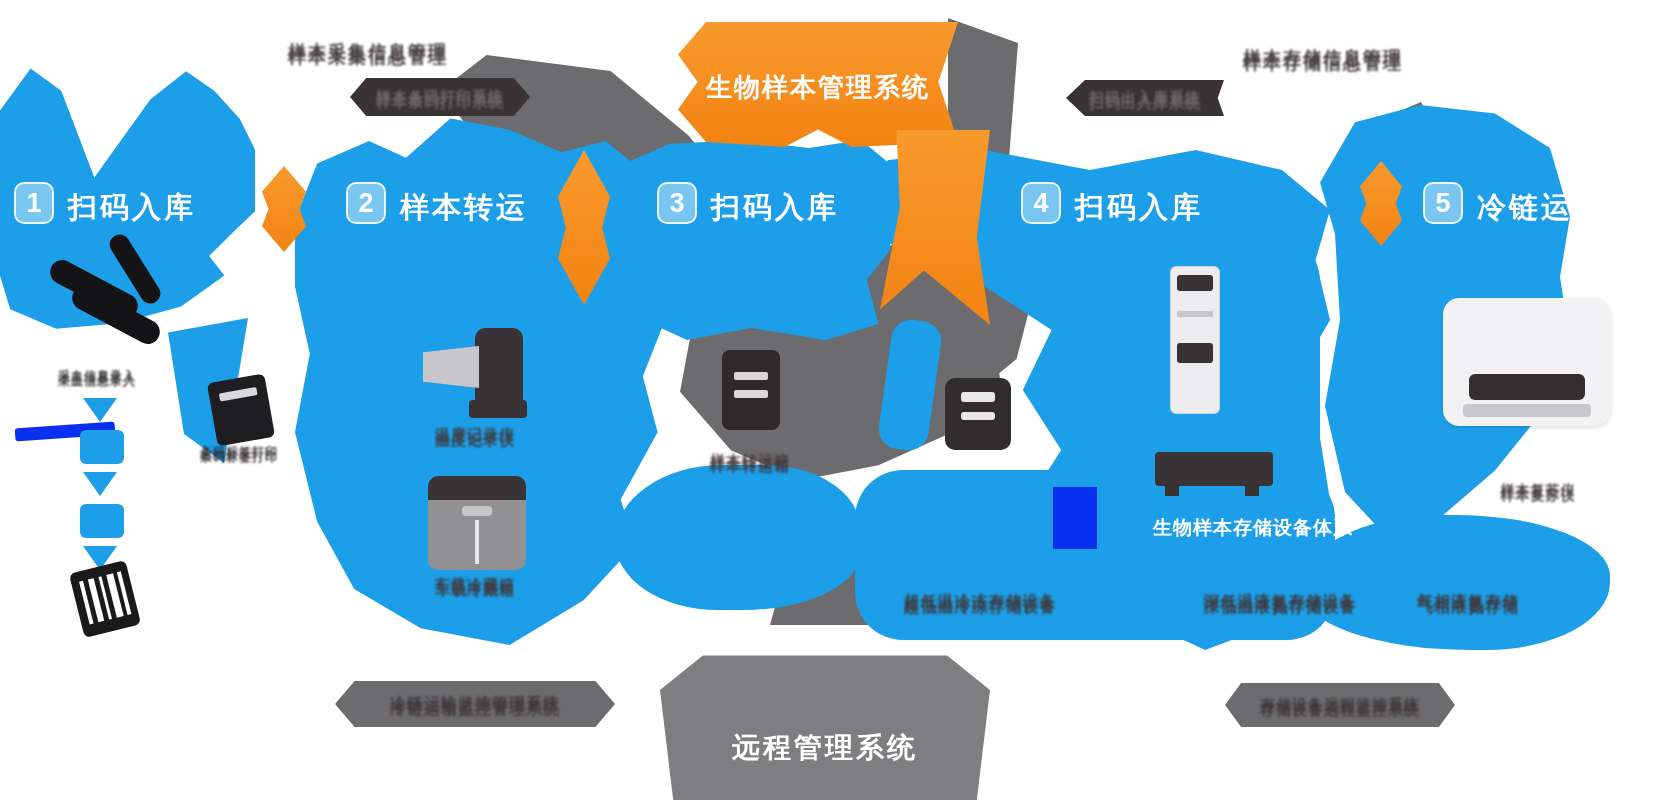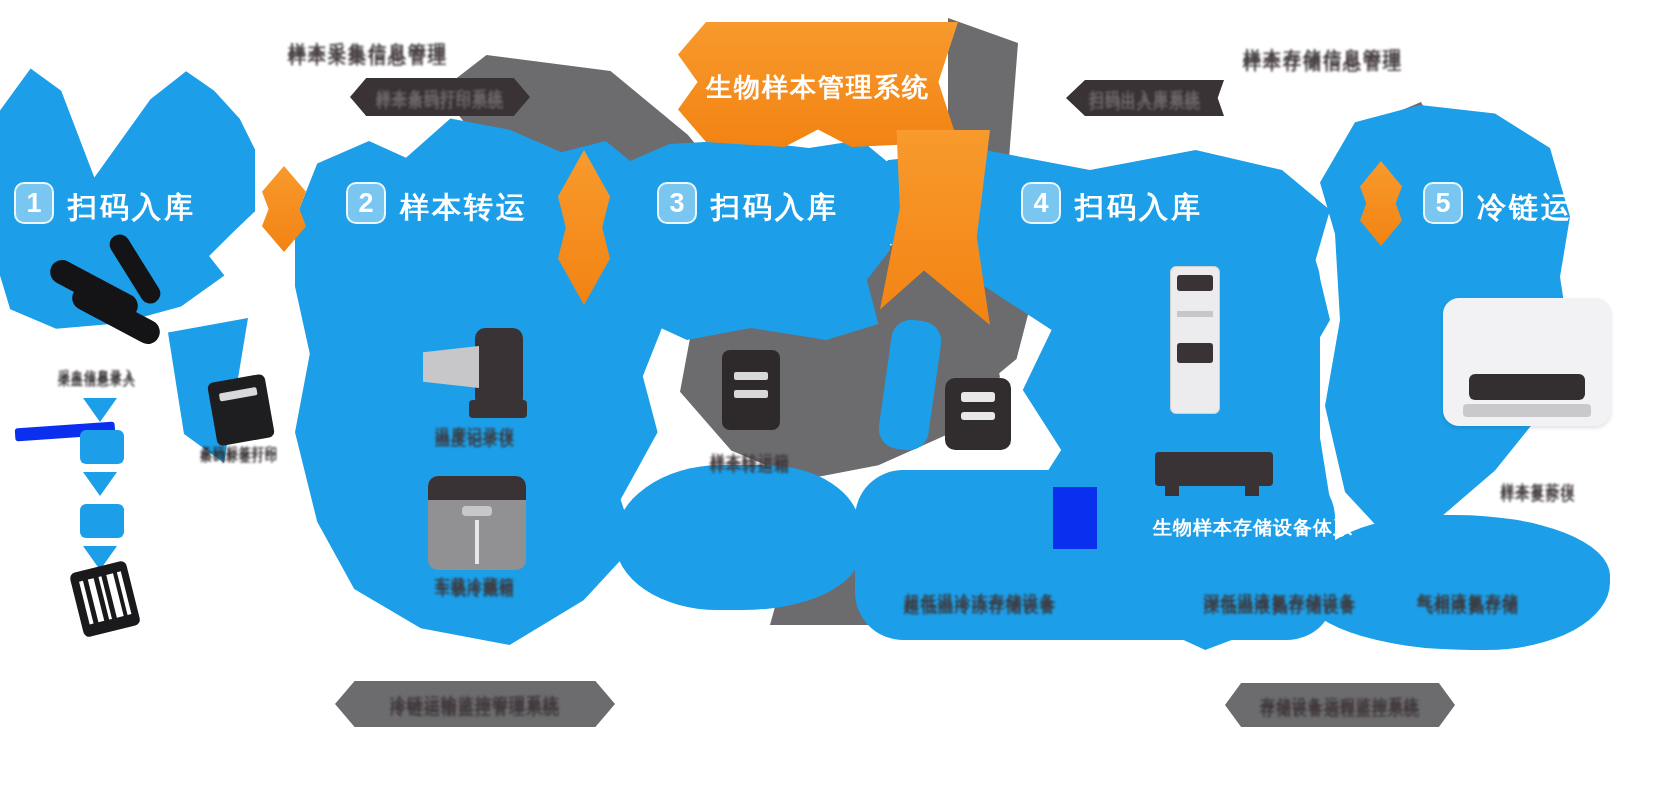--- a/index.html
+++ b/index.html
@@ -87,20 +87,24 @@
   </div>
   <div class="abs grayblob z4 ctr" style="left:335px;top:678px;width:280px;height:52px;
               clip-path:polygon(0 50%,7% 6%,93% 6%,100% 50%,93% 94%,7% 94%);">
     <span class="small-label garble" style="font-size:16px;">冷链运输监控管理系统</span>
   </div>
   <div class="abs grayblob z4 ctr" style="left:1225px;top:680px;width:230px;height:50px;
               clip-path:polygon(0 50%,7% 6%,93% 6%,100% 50%,93% 94%,7% 94%);">
     <span class="small-label garble" style="font-size:15px;">存储设备远程监控系统</span>
   </div>
 
+  <div class="abs boxgray z4" style="left:660px;top:643px;width:330px;height:157px;
+              clip-path:polygon(13% 8%,87% 8%,100% 30%,96% 100%,4% 100%,0 30%);">
+    <div class="abs white-bold" style="left:0;top:55%;width:100%;text-align:center;font-size:28px;letter-spacing:3px;">远程管理系统</div>
+  </div>
 
   <div class="abs orange z5" style="left:678px;top:22px;width:280px;height:125px;
               clip-path:polygon(10% 0,100% 0,93% 48%,100% 96%,62% 100%,50% 86%,38% 100%,10% 96%,0 70%,7% 48%,0 26%);">
     <div class="abs white-bold" style="left:0;top:38%;width:100%;text-align:center;font-size:26px;letter-spacing:2px;">生物样本管理系统</div>
   </div>
   <div class="abs orange z5" style="left:880px;top:130px;width:110px;height:195px;
               clip-path:polygon(15% 0,100% 0,88% 55%,100% 100%,40% 72%,0 92%,18% 40%);"></div>
   <div class="abs orange z5" style="left:262px;top:166px;width:44px;height:86px;
               clip-path:polygon(50% 0,100% 30%,85% 50%,100% 70%,50% 100%,0 70%,15% 50%,0 30%);"></div>
   <div class="abs orange z5" style="left:558px;top:150px;width:52px;height:155px;

